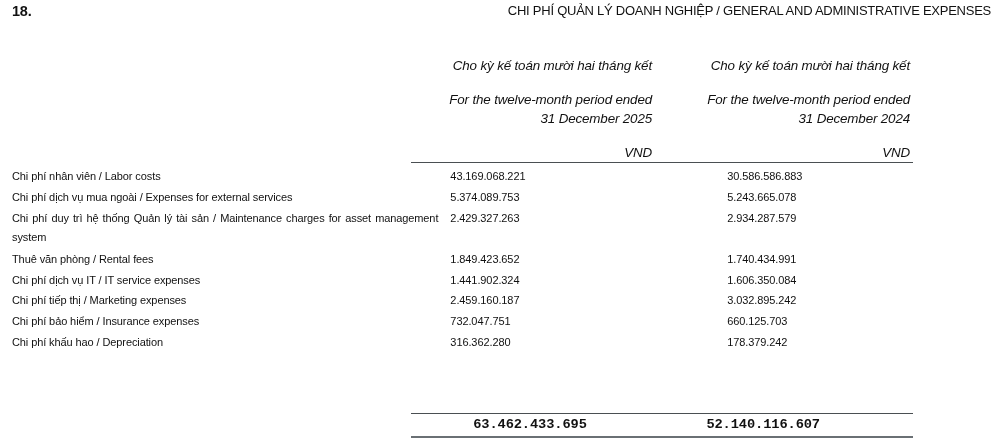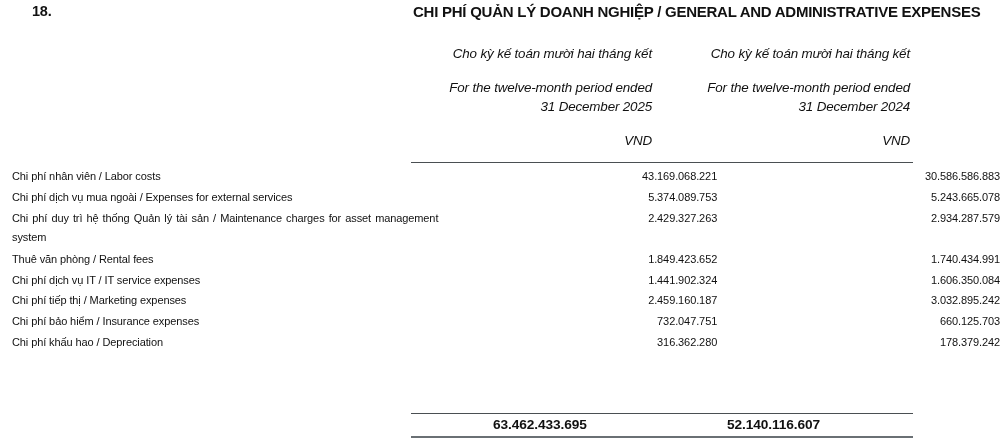--- a/index.html
+++ b/index.html
@@ -32,39 +32,38 @@
     width: 1004px;
     height: 22px;
   }
   .note-number {
     position: absolute;
     left: 12px;
     top: 0;
     font-size: 14.5px;
     font-weight: bold;
     letter-spacing: -0.2px;
-    margin-left: 20px;
   }
   .note-title {
     position: absolute;
     left: 413px;
     top: 0;
     width: 578px;
-    text-align: left;
-    font-size: 15px;
-    font-weight: bold;
+    text-align: right;
+    font-size: 13px;
+    font-weight: normal;
     letter-spacing: -0.25px;
     white-space: nowrap;
   }
 
   
   .colheads {
     position: absolute;
     left: 410px;
-    top: 44px;
+    top: 56px;
     width: 504px;
     height: 114px;
   }
   .chrow {
     display: flex;
     width: 504px;
   }
   .chcell {
     width: 252px;
     box-sizing: border-box;
@@ -114,36 +113,37 @@
     box-sizing: border-box;
     text-align: justify;
     text-align-last: left;
   }
   td.lbl.just {
     text-align: justify;
   }
   td.num {
     width: 252px;
     box-sizing: border-box;
-    text-align: right;
+    text-align: left;
     white-space: nowrap;
   }
   td.num.c1 { padding-right: 10px; }
   td.num.c2 { padding-right: 4px; }
 
   .tbl tr.r-tall td { padding-bottom: 2px; }
   .tbl tr td { padding-bottom: 1.5px; }
 
   
   .totals {
     position: absolute;
     left: 0;
     top: 416px;
     width: 824px;
     display: flex;
+    font-family: Liberation Mono, monospace;
   }
   .totals .spacer { width: 410px; }
   .totals .tnum {
     width: 252px;
     box-sizing: border-box;
     text-align: right;
     font-weight: bold;
     font-size: 13.7px;
     line-height: 18px;
     letter-spacing: -0.1px;

